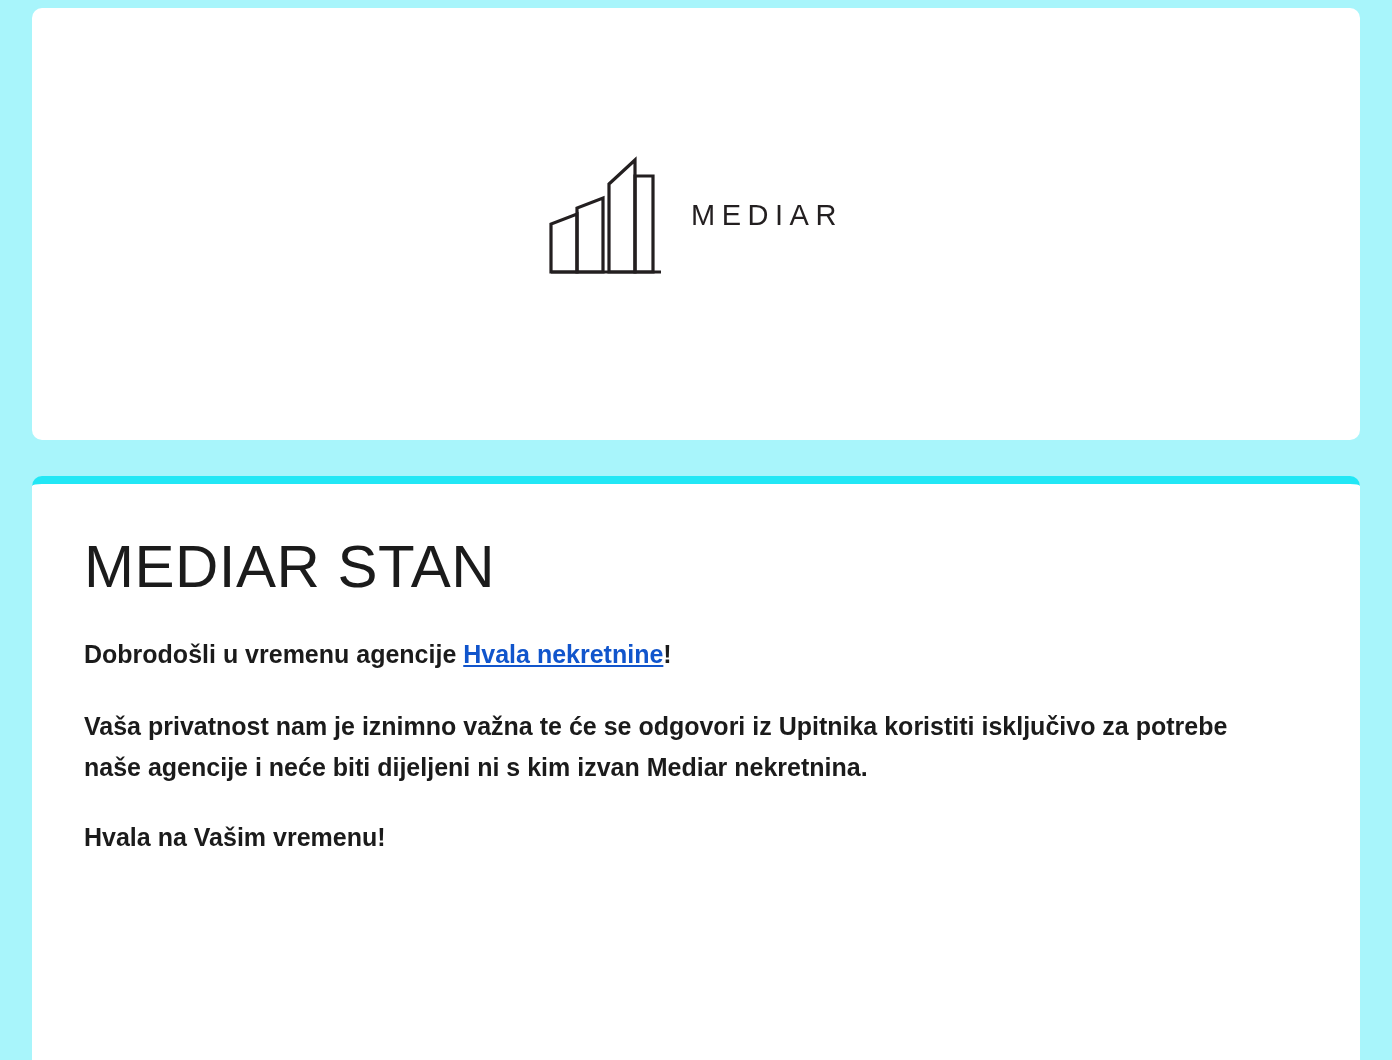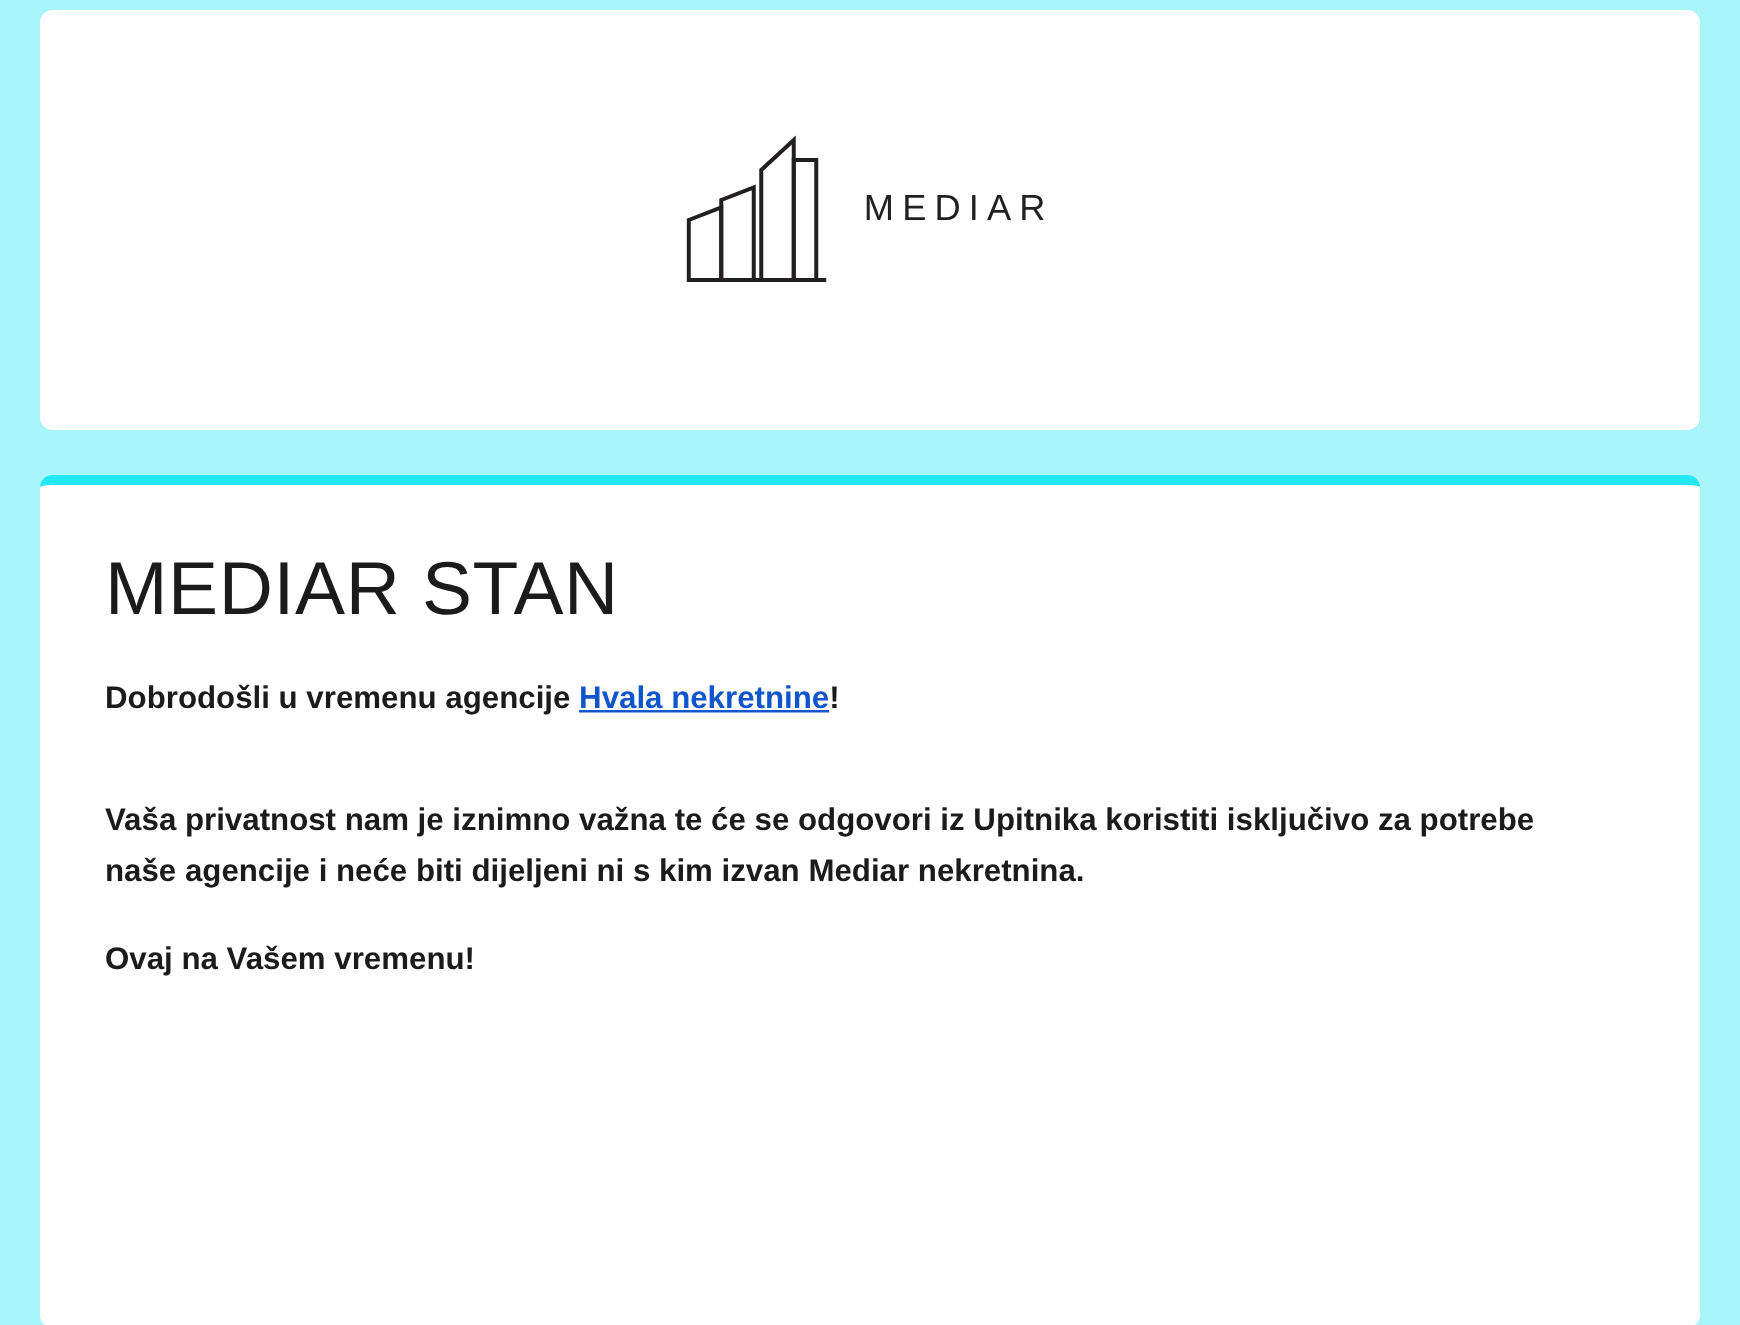--- a/index.html
+++ b/index.html
@@ -19,21 +19,21 @@
     height: 1060px;
     position: relative;
     box-sizing: border-box;
     padding: 0 32px;
   }
 
   
   .header-card {
     background: #ffffff;
     border-radius: 10px;
-    height: 336px;
+    height: 432px;
     margin-top: 8px;
     display: flex;
     align-items: center;
     justify-content: center;
     box-sizing: border-box;
   }
 
   .logo-wrap {
     display: flex;
     align-items: center;
@@ -90,21 +90,21 @@
     font-family: "Liberation Sans", sans-serif;
     font-size: 25px;
     font-weight: bold;
     color: #1b1b1b;
     line-height: 1.66;
     margin: 0 0 28px 0;
     max-width: 1200px;
   }
 
   .para.spaced {
-    margin-top: 56px;
+    margin-top: 30px;
   }
 
   .link {
     color: #1155cc;
     text-decoration: underline;
     font-weight: bold;
   }
 </style>
 </head>
 <body>
@@ -129,17 +129,17 @@
   </div>
 
   <div class="body-card">
     <h1 class="title">MEDIAR STAN</h1>
 
     <p class="para"><span>Dobrodošli u vremenu agencije </span><a class="link" href="#">Hvala nekretnine</a><span>!</span></p>
 
 
     <p class="para spaced">Vaša privatnost nam je iznimno važna te će se odgovori iz Upitnika koristiti isključivo za potrebe naše agencije i neće biti dijeljeni ni s kim izvan Mediar nekretnina.</p>
 
-    <p class="para">Ovaj na Vašem vremenu!</p>
+    <p class="para">Hvala na Vašim vremenu!</p>
 
   </div>
 
 </div>
 
 </body></html>

